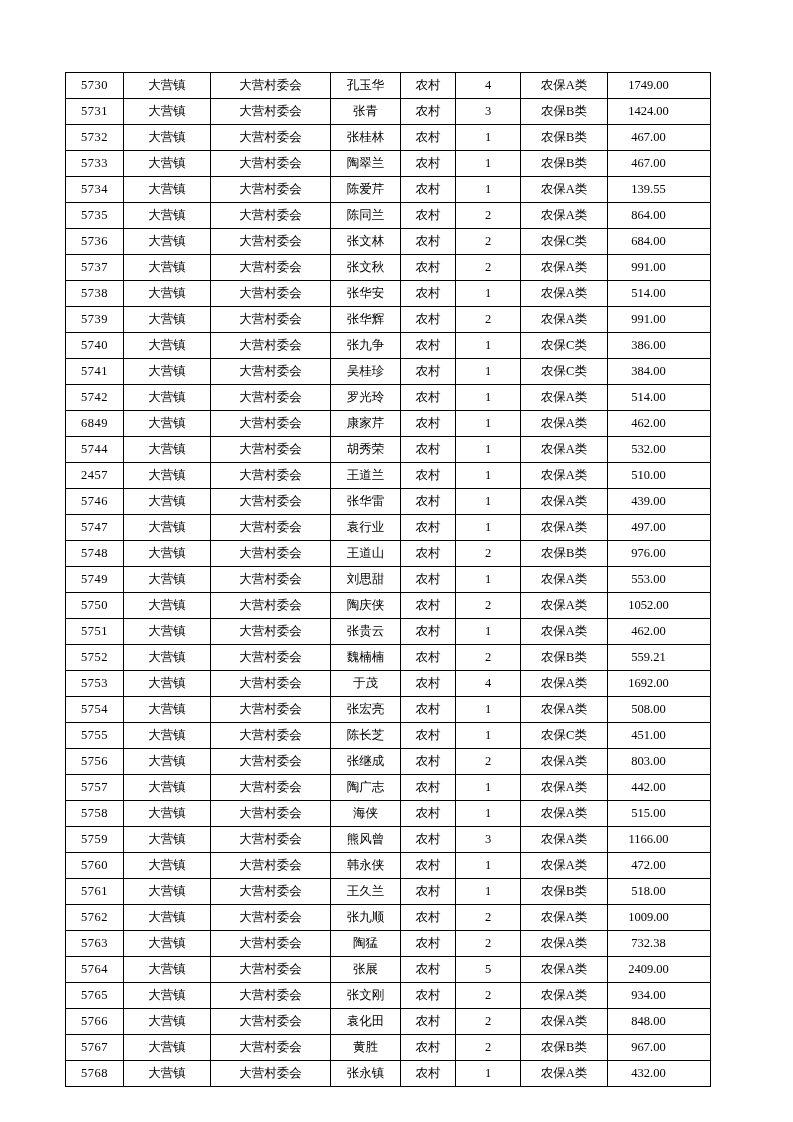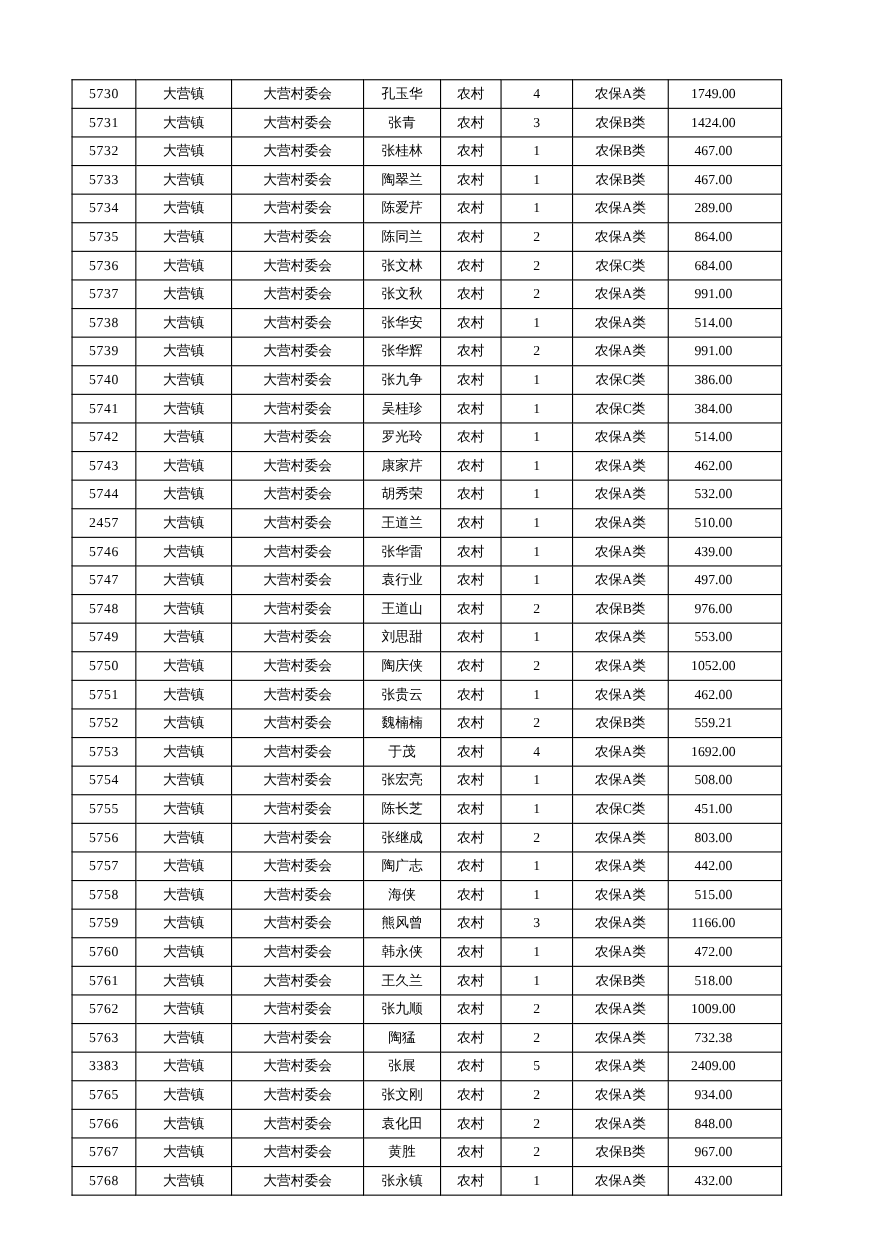--- a/index.html
+++ b/index.html
@@ -101,21 +101,21 @@
           <td class="col-amount">467.00</td>
         </tr>
         <tr>
           <td class="col-id">5734</td>
           <td class="col-town">大营镇</td>
           <td class="col-committee">大营村委会</td>
           <td class="col-name">陈爱芹</td>
           <td class="col-residence">农村</td>
           <td class="col-count">1</td>
           <td class="col-category">农保A类</td>
-          <td class="col-amount">289.00</td>
+          <td class="col-amount">139.55</td>
         </tr>
         <tr>
           <td class="col-id">5735</td>
           <td class="col-town">大营镇</td>
           <td class="col-committee">大营村委会</td>
           <td class="col-name">陈同兰</td>
           <td class="col-residence">农村</td>
           <td class="col-count">2</td>
           <td class="col-category">农保A类</td>
           <td class="col-amount">864.00</td>
@@ -184,21 +184,21 @@
           <td class="col-id">5742</td>
           <td class="col-town">大营镇</td>
           <td class="col-committee">大营村委会</td>
           <td class="col-name">罗光玲</td>
           <td class="col-residence">农村</td>
           <td class="col-count">1</td>
           <td class="col-category">农保A类</td>
           <td class="col-amount">514.00</td>
         </tr>
         <tr>
-          <td class="col-id">5743</td>
+          <td class="col-id">6849</td>
           <td class="col-town">大营镇</td>
           <td class="col-committee">大营村委会</td>
           <td class="col-name">康家芹</td>
           <td class="col-residence">农村</td>
           <td class="col-count">1</td>
           <td class="col-category">农保A类</td>
           <td class="col-amount">462.00</td>
         </tr>
         <tr>
           <td class="col-id">5744</td>
@@ -394,21 +394,21 @@
           <td class="col-id">5763</td>
           <td class="col-town">大营镇</td>
           <td class="col-committee">大营村委会</td>
           <td class="col-name">陶猛</td>
           <td class="col-residence">农村</td>
           <td class="col-count">2</td>
           <td class="col-category">农保A类</td>
           <td class="col-amount">732.38</td>
         </tr>
         <tr>
-          <td class="col-id">3383</td>
+          <td class="col-id">5764</td>
           <td class="col-town">大营镇</td>
           <td class="col-committee">大营村委会</td>
           <td class="col-name">张展</td>
           <td class="col-residence">农村</td>
           <td class="col-count">5</td>
           <td class="col-category">农保A类</td>
           <td class="col-amount">2409.00</td>
         </tr>
         <tr>
           <td class="col-id">5765</td>

